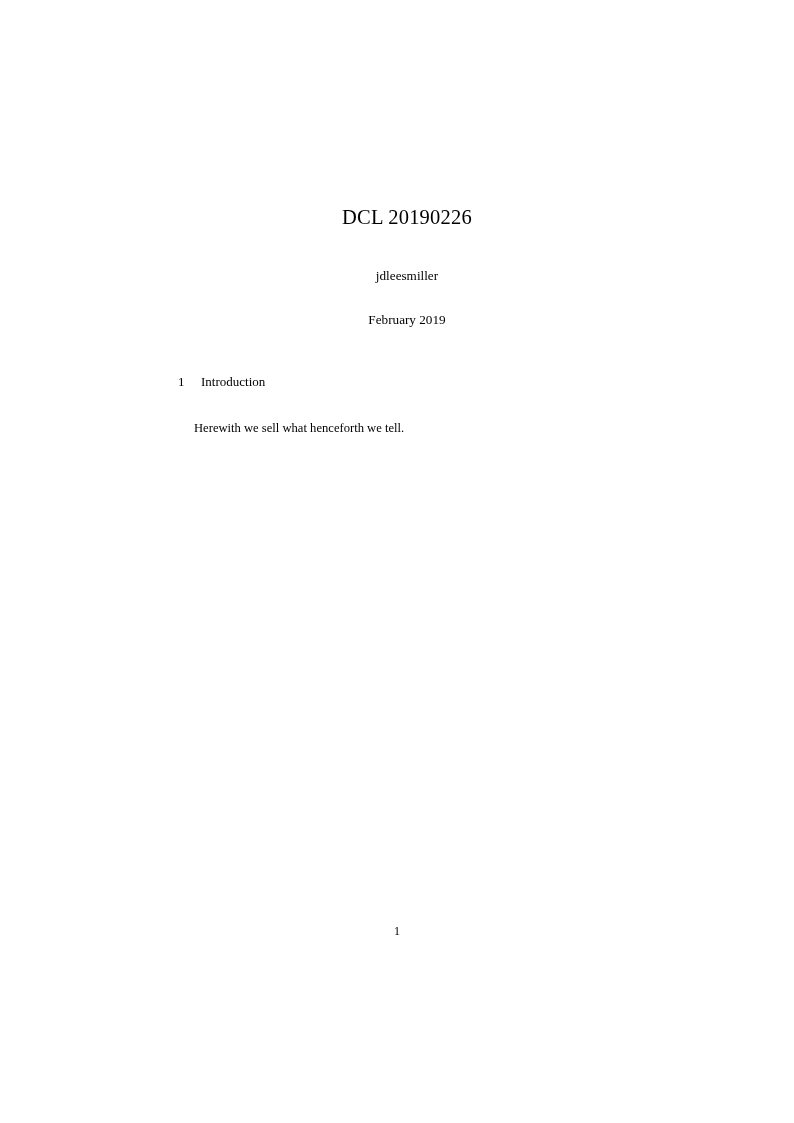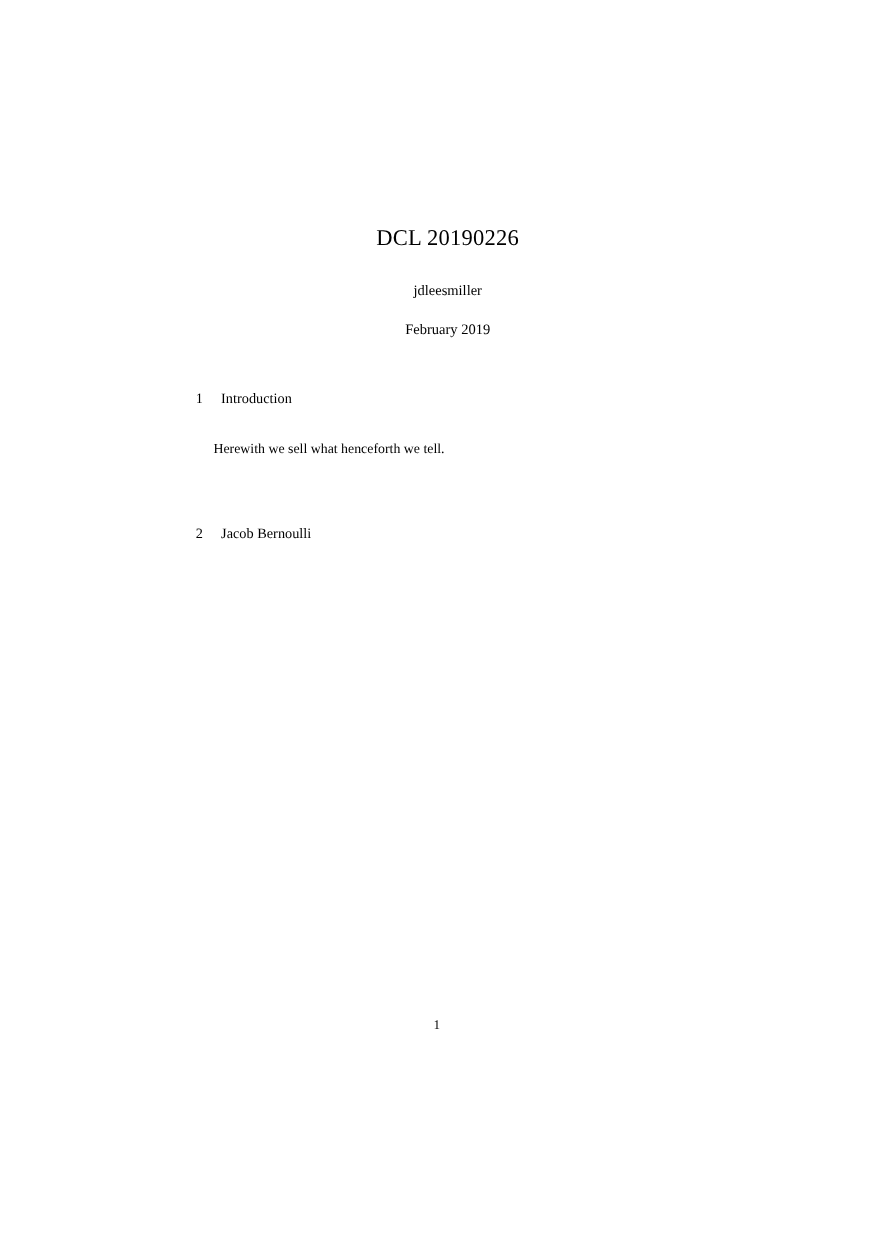--- a/index.html
+++ b/index.html
@@ -32,21 +32,21 @@
     text-align: center;
     font-size: 20.5px;
     letter-spacing: 0.2px;
     margin: 0;
     font-weight: normal;
     line-height: 1.2;
   }
   .doc-author {
     text-align: center;
     font-size: 13.2px;
-    margin: 0;
+    margin: 12px;
     padding-top: 26px;
     font-weight: normal;
     line-height: 1.2;
   }
   .doc-date {
     text-align: center;
     font-size: 13.2px;
     margin: 4px;
     padding-top: 17px;
     font-weight: normal;
@@ -99,22 +99,19 @@
     <div class="doc-date">February 2019</div>
 
     <div class="sec1-wrap">
       <h2 class="section-heading">
         <span class="num">1</span><span>Introduction</span>
       </h2>
       <p class="body-text">Herewith we sell what henceforth we tell.</p>
     </div>
 
     <div class="sec2-wrap">
-      <h2 class="section-heading">
-        <span class="num">2</span><span>Jacob Bernoulli</span>
-      </h2>
     </div>
 
   </div>
 
   <div class="page-number">1</div>
 
 </div>
 
 </body></html>

